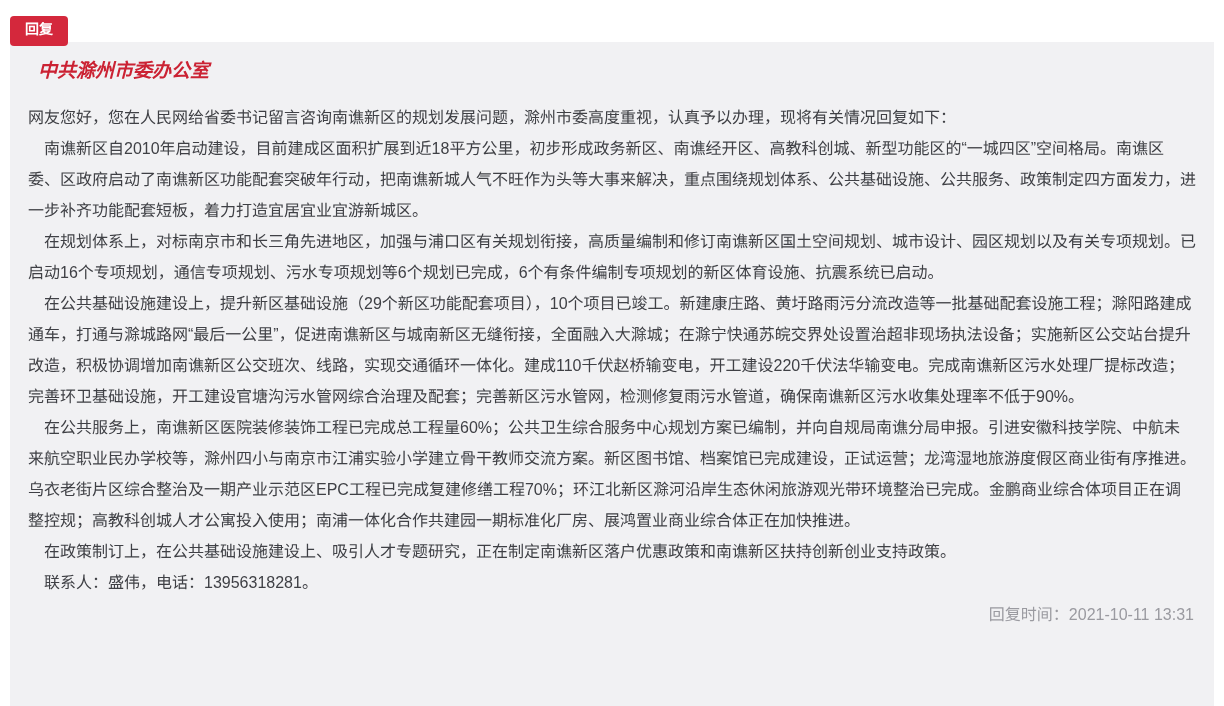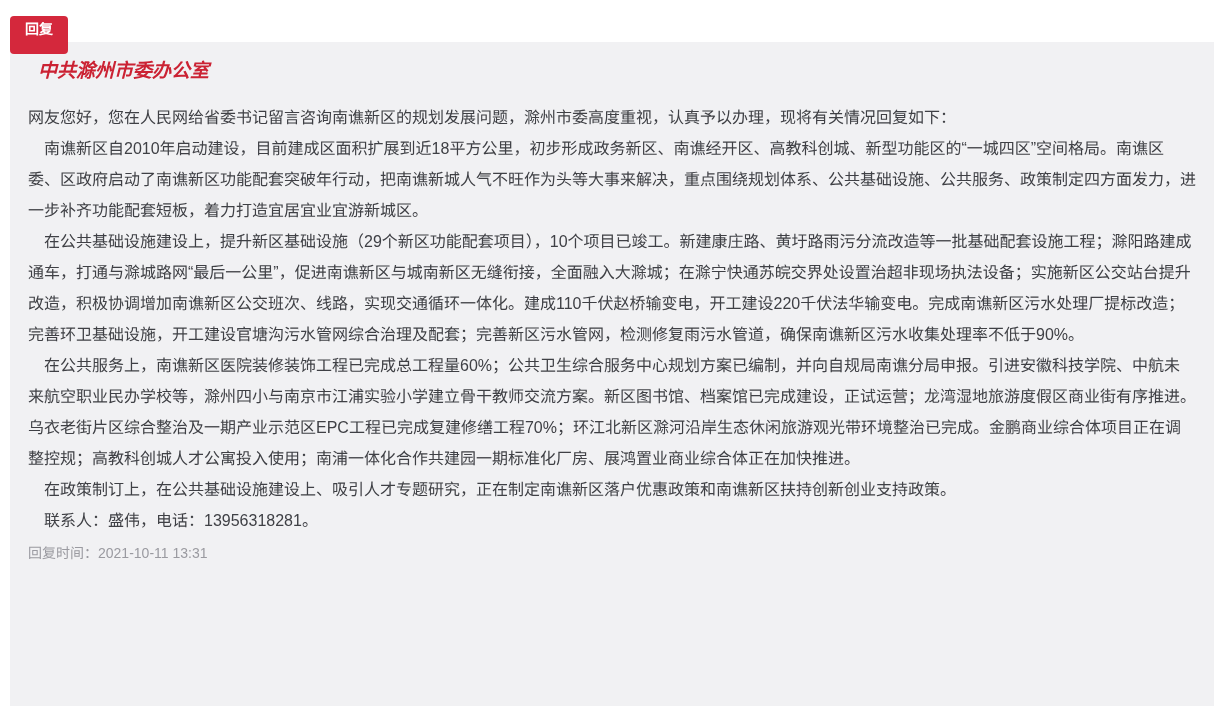--- a/index.html
+++ b/index.html
@@ -4,21 +4,21 @@
 <style>
   html,body{margin:0;padding:0;}
   body{
     width:1224px;height:706px;
     background:#ffffff;
     font-family:"Liberation Sans","DejaVu Sans",sans-serif;
     position:relative;overflow:hidden;
   }
   .reply-badge{
     position:absolute;left:10px;top:16px;
-    height:38px;line-height:26px;
+    height:30px;line-height:26px;
     padding:0 15px;
     background:#d4283c;color:#ffffff;
     font-size:14px;font-weight:bold;
     border-radius:4px;
     z-index:2;
   }
   .reply-panel{
     position:absolute;left:10px;right:10px;top:42px;bottom:0;
     background:#f1f1f3;
     padding:16px 18px 0 18px;
@@ -33,37 +33,39 @@
   }
   .reply-body{
     margin-top:18px;
     font-size:16px;line-height:31px;
     color:#3f4045;
   }
   .reply-body p{margin:0;text-indent:1em;}
   .reply-body p.noindent{text-indent:0;}
   .reply-time{
     margin-top:6px;
+    text-align:right;
     color:#9a9aa0;
-    font-size:14px;line-height:22px;
+    font-size:16px;line-height:22px;
     padding-right:2px;
   }
 </style>
 </head>
 <body>
 
 <div class="reply-badge">回复</div>
 
 <div class="reply-panel">
 
   <h2 class="dept-title">中共滁州市委办公室</h2>
 
   <div class="reply-body">
     <p class="noindent">网友您好，您在人民网给省委书记留言咨询南谯新区的规划发展问题，滁州市委高度重视，认真予以办理，现将有关情况回复如下：</p>
     <p>南谯新区自2010年启动建设，目前建成区面积扩展到近18平方公里，初步形成政务新区、南谯经开区、高教科创城、新型功能区的“一城四区”空间格局。南谯区委、区政府启动了南谯新区功能配套突破年行动，把南谯新城人气不旺作为头等大事来解决，重点围绕规划体系、公共基础设施、公共服务、政策制定四方面发力，进一步补齐功能配套短板，着力打造宜居宜业宜游新城区。</p>
+    <p>在规划体系上，对标南京市和长三角先进地区，加强与浦口区有关规划衔接，高质量编制和修订南谯新区国土空间规划、城市设计、园区规划以及有关专项规划。已启动16个专项规划，通信专项规划、污水专项规划等6个规划已完成，6个有条件编制专项规划的新区体育设施、抗震系统已启动。</p>
     <p>在公共基础设施建设上，提升新区基础设施（29个新区功能配套项目），10个项目已竣工。新建康庄路、黄圩路雨污分流改造等一批基础配套设施工程；滁阳路建成通车，打通与滁城路网“最后一公里”，促进南谯新区与城南新区无缝衔接，全面融入大滁城；在滁宁快通苏皖交界处设置治超非现场执法设备；实施新区公交站台提升改造，积极协调增加南谯新区公交班次、线路，实现交通循环一体化。建成110千伏赵桥输变电，开工建设220千伏法华输变电。完成南谯新区污水处理厂提标改造；完善环卫基础设施，开工建设官塘沟污水管网综合治理及配套；完善新区污水管网，检测修复雨污水管道，确保南谯新区污水收集处理率不低于90%。</p>
     <p>在公共服务上，南谯新区医院装修装饰工程已完成总工程量60%；公共卫生综合服务中心规划方案已编制，并向自规局南谯分局申报。引进安徽科技学院、中航未来航空职业民办学校等，滁州四小与南京市江浦实验小学建立骨干教师交流方案。新区图书馆、档案馆已完成建设，正试运营；龙湾湿地旅游度假区商业街有序推进。乌衣老街片区综合整治及一期产业示范区EPC工程已完成复建修缮工程70%；环江北新区滁河沿岸生态休闲旅游观光带环境整治已完成。金鹏商业综合体项目正在调整控规；高教科创城人才公寓投入使用；南浦一体化合作共建园一期标准化厂房、展鸿置业商业综合体正在加快推进。</p>
     <p>在政策制订上，在公共基础设施建设上、吸引人才专题研究，正在制定南谯新区落户优惠政策和南谯新区扶持创新创业支持政策。</p>
     <p>联系人：盛伟，电话：13956318281。</p>
   </div>
 
   <div class="reply-time">
     <span>回复时间：</span><span>2021-10-11 13:31</span>
   </div>
 

